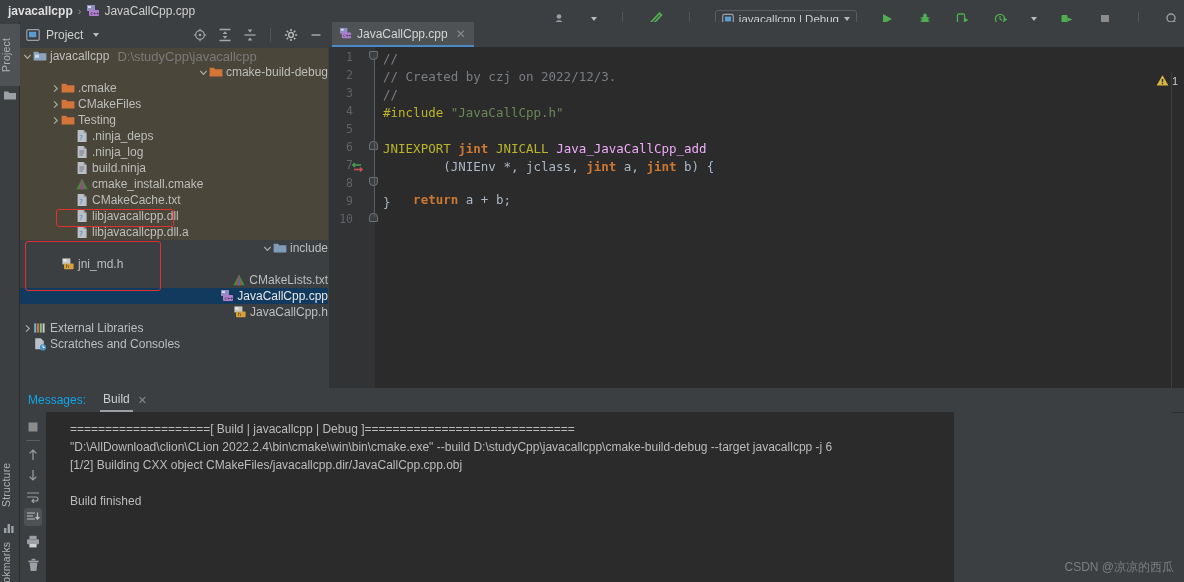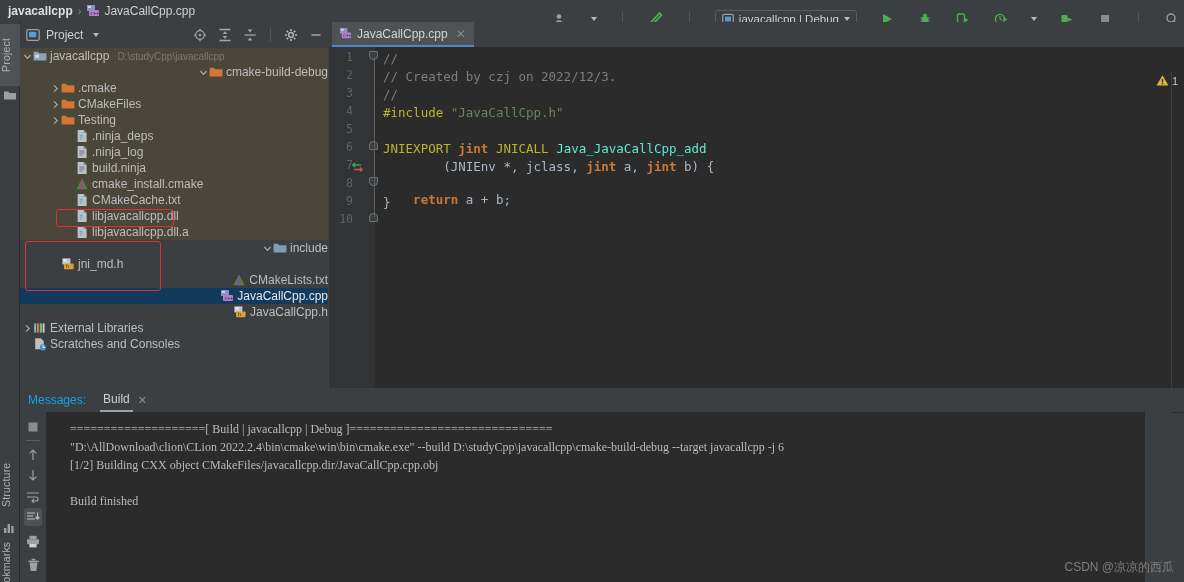--- a/index.html
+++ b/index.html
@@ -40,21 +40,21 @@
   .proj-head .ttl { color:#cfcfcf; font-size:12px; margin-left:6px;}
   .proj-head .tools { position:absolute; right:4px; display:flex; align-items:center; gap:9px;}
 
   .tree { position:absolute; left:20px; top:48px; width:308px; height:340px;
           background:#3c3f41; overflow:hidden; }
   .row { position:relative; height:16px; display:flex; align-items:center;
          font-size:12px; color:#bdbdbd; white-space:nowrap; }
   .row .arr { width:11px; height:16px; display:inline-flex;align-items:center;justify-content:center; flex:0 0 11px;}
   .row .ico { width:14px; height:16px; display:inline-flex;align-items:center;justify-content:center;flex:0 0 14px; margin-right:3px;}
   .row .txt { font-size:12px; }
-  .row .loc { color:#7a7a7a; font-size:10px; margin-left:8px; }
+  .row .loc { color:#7a7a7a; font-size:13px; margin-left:8px; }
   .row.tan { background:#4a4639; }
   .row.sel { background:#123a5e; }
   .row.sel .txt { color:#e6e6e6; }
 
   
   .i0{padding-left:2px;} .i1{padding-left:16px;justify-content:flex-end;} .i2{padding-left:30px;} .i3{padding-left:44px;}
 
   
   .redbox { position:absolute; border:1.6px solid #e03030; border-radius:3px; pointer-events:none; }
 
@@ -69,41 +69,41 @@
   .code-area { position:absolute; left:0; top:25px; width:855px; height:341px; background:#2b2b2b; }
   .gutter { position:absolute; left:0; top:0; width:46px; height:341px; background:#313335; }
   .lnum { position:absolute; right:22px; font-family:"DejaVu Sans Mono", monospace; font-size:11.5px;
           color:#606366; text-align:right; }
   .codelines { position:absolute; left:46px; top:0; width:809px; height:341px;
                font-family:"DejaVu Sans Mono", monospace; font-size:12.5px; line-height:18px; }
   .cl { position:absolute; white-space:pre; }
   .c-com { color:#7a7e85; }
   .c-kw  { color:#cc7832; font-weight:bold;margin-top:28px; }
   .c-str { color:#6a8759; }
-  .c-fn  { color:#5eead4; }
+  .c-fn  { color:#f0abfc; }
   .c-id  { color:#a9b7c6; }
   .c-mac { color:#bbb529; }
   .fold-mark { position:absolute; width:9px;height:9px; border:1px solid #6e7174; border-radius:1px;
                background:#3c3f41; }
   .warnpane { position:absolute; right:0; top:25px; width:13px; height:341px; background:#2b2b2b;
               border-left:1px solid #3c3f41;}
 
   
   .msg-head { position:absolute; left:20px; top:388px; width:1164px; height:24px; background:#3c3f41;
               display:flex; align-items:center; padding-left:8px; gap:14px;}
   .msg-head .lab { color:#0ea5e9; font-size:12px;}
   .msg-head .btab { color:#cfcfcf; font-size:12px; padding:3px 3px 4px 3px; border-bottom:2px solid #9aa0a6;}
   .msg-head .bx { color:#8a8a8a; font-size:11px; margin-left:5px;}
 
   .buildside { position:absolute; left:20px; top:412px; width:26px; height:170px; background:#3c3f41; }
   .bs-ico { position:absolute; left:4px; width:18px; height:18px; display:flex; align-items:center; justify-content:center;}
   .bs-ico.on { background:#4e5254; border-radius:3px;}
 
-  .console { position:absolute; left:46px; top:412px; width:1099px; height:170px; background:#2b2b2b;
-             font-family:Liberation Serif, serif; font-size:12px; color:#bbbbbb;
+  .console { position:absolute; left:46px; top:412px; width:908px; height:170px; background:#2b2b2b;
+             font-family:Liberation Sans, sans-serif; font-size:12px; color:#bbbbbb;
              padding:8px 0 0 24px; overflow:hidden;}
   .cline { white-space:pre; line-height:18px; }
 
   
   .wm { position:absolute; right:10px; bottom:6px; color:#7d7d7d; font-size:12px; }
 
   .warnbadge { position:absolute; right:6px; top:52px; display:flex; align-items:center; gap:3px;
                font-size:11px; color:#c9c9c9; }
 </style>
 </head>

